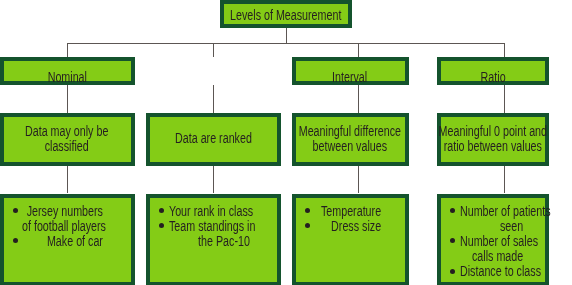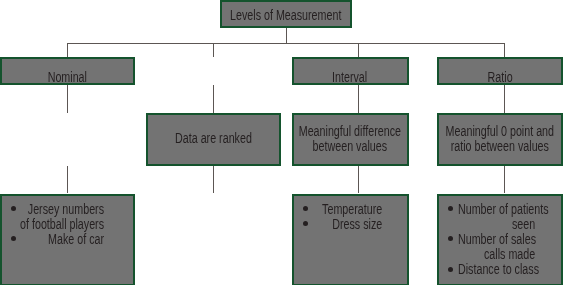--- a/index.html
+++ b/index.html
@@ -4,29 +4,29 @@
 <title>Levels of Measurement</title>
 <style>
   html,body{margin:0;padding:0;background:#ffffff;}
   body{width:572px;height:285px;overflow:hidden;
        font-family:"Liberation Sans",sans-serif;
        -webkit-font-smoothing:antialiased;}
 
   #stage{position:relative;width:572px;height:285px;background:#ffffff;}
 
   .node{position:absolute;box-sizing:border-box;
-        background:#737373;border:2px solid #14532d;}
+        background:#84cc16;border:4px solid #14532d;}
 
   
   #root-node{left:219.7px;top:0.2px;width:132.5px;height:27.4px;}
 
   .col0{left:-0.3px;width:134.8px;}
   .col1{left:146.0px;width:134.8px;}
   .col2{left:291.5px;width:117px;}
-  .col3{left:437.0px;width:126px;}
+  .col3{left:437.0px;width:112px;}
 
   .row-level{top:56.6px;height:28.3px;}
   .row-def  {top:113.2px;height:52.9px;}
   .row-ex   {top:193.5px;height:92px;}
 
   
   .center-wrap{position:absolute;left:0;right:0;top:0;bottom:0;
         display:flex;align-items:center;justify-content:center;
         box-sizing:border-box;}
   .nudge-root {padding-top:4.4px;}
@@ -92,20 +92,26 @@
     <div class="center-wrap nudge-level">
       <div class="txt">Interval</div>
     </div>
   </div>
   <div class="node col3 row-level">
     <div class="center-wrap nudge-level">
       <div class="txt">Ratio</div>
     </div>
   </div>
 
+  <div class="node col0 row-def">
+    <div class="center-wrap">
+      <div class="txt">Data may only be
+classified</div>
+    </div>
+  </div>
   <div class="node col2 row-def">
     <div class="center-wrap">
       <div class="txt">Meaningful difference
 between values</div>
     </div>
   </div>
   <div class="node col1 row-def">
     <div class="center-wrap">
       <div class="txt">Data are ranked</div>
     </div>
@@ -119,20 +125,29 @@
 
   <div class="node col0 row-ex">
     <div class="list">
         <div class="li">Jersey numbers</div>
         <span class="bullet b0"></span>
         <div class="li">of football players</div>
         <div class="li">Make of car</div>
         <span class="bullet b2"></span>
       </div>
   </div>
+  <div class="node col1 row-ex">
+    <div class="list">
+        <div class="li">Your rank in class</div>
+        <span class="bullet b0"></span>
+        <div class="li">Team standings in</div>
+        <span class="bullet b1"></span>
+        <div class="li">the Pac-10</div>
+      </div>
+  </div>
   <div class="node col2 row-ex">
     <div class="list">
         <div class="li">Temperature</div>
         <span class="bullet b0"></span>
         <div class="li">Dress size</div>
         <span class="bullet b1"></span>
       </div>
   </div>
   <div class="node col3 row-ex">
     <div class="list">

